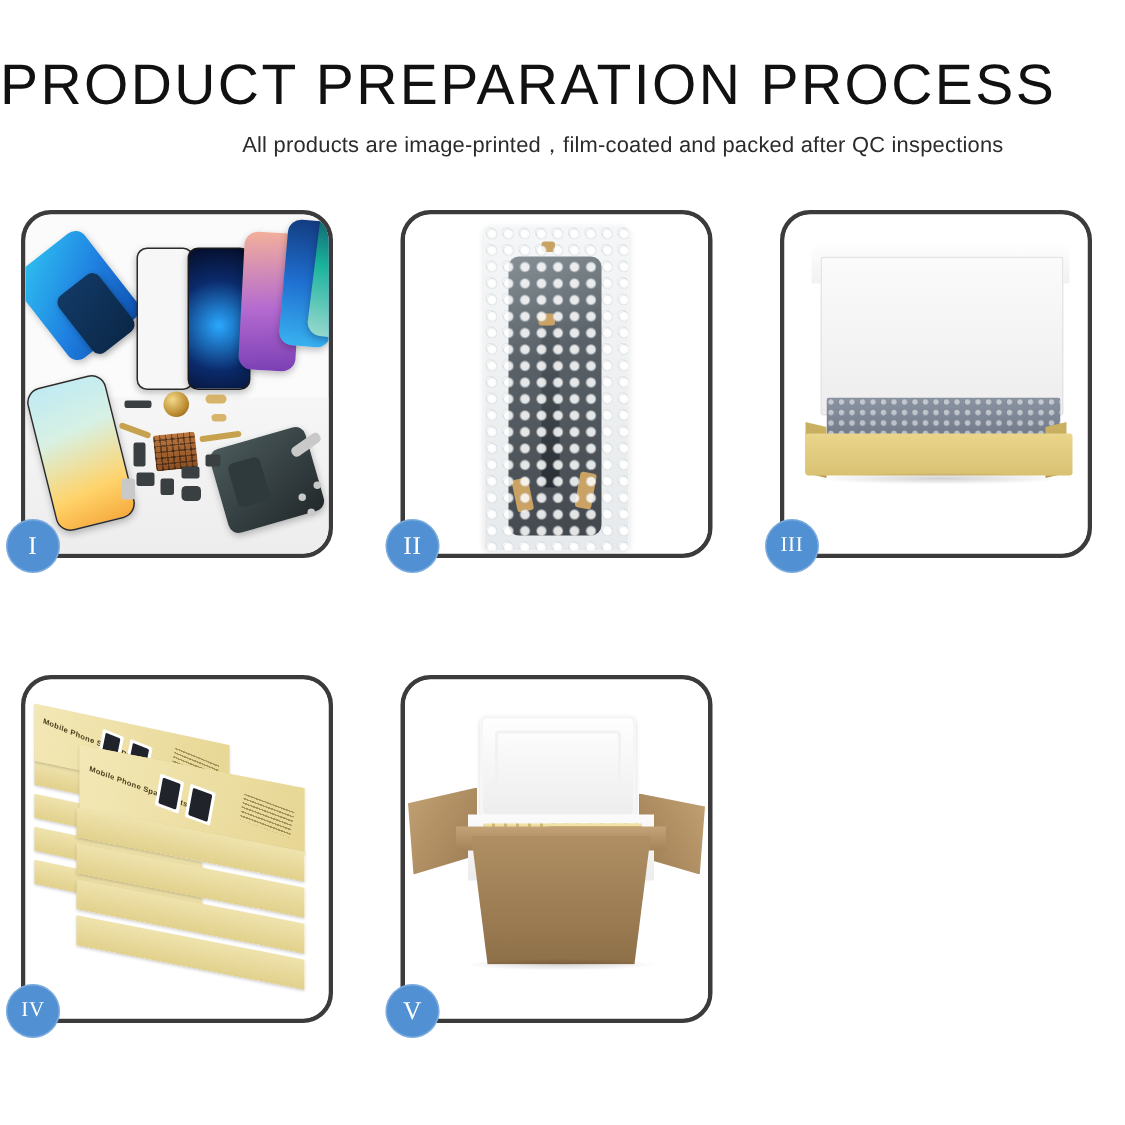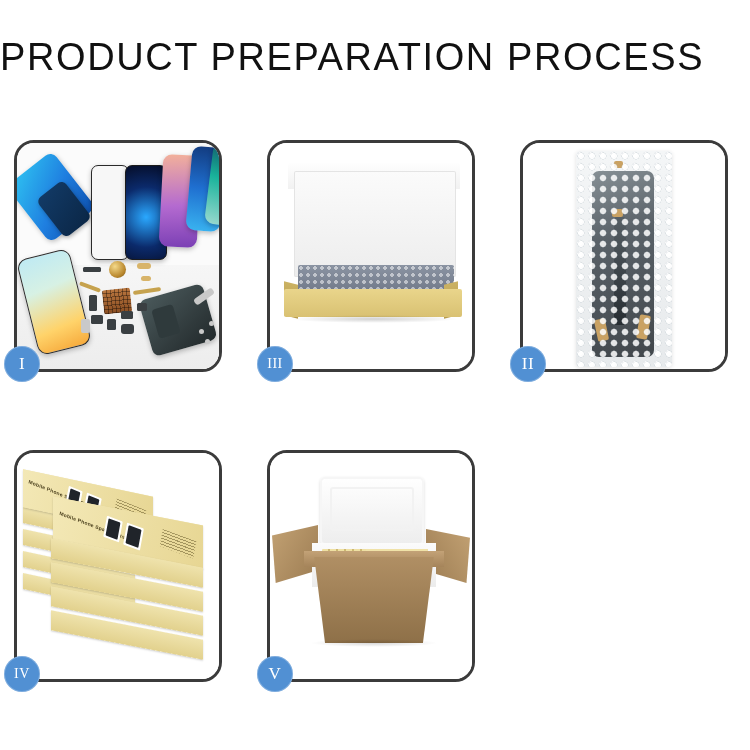--- a/index.html
+++ b/index.html
@@ -363,20 +363,21 @@
     background: radial-gradient(ellipse at center, rgba(0,0,0,.15), transparent 70%);
   }
 </style>
 </head>
 <body>
 
 <div class="page">
 
   <div class="header">
     <div class="title">PRODUCT PREPARATION PROCESS</div>
+    <div class="subtitle">All products are image-printed，film-coated and packed after QC inspections</div>
   </div>
 
   <div class="grid">
 
     <div class="panel">
       <div class="panel-inner p1">
         <div class="floor"></div>
         <div class="phone ph-a"></div>
         <div class="ph-a2"></div>
         <div class="phone ph-b"></div>
@@ -404,45 +405,45 @@
         <div class="flex-cab" style="left:62px;top:142px;width:22px;transform:rotate(20deg);"></div>
         <div class="chip lt" style="left:182px;top:186px;width:5px;height:5px;border-radius:50%;"></div>
         <div class="chip lt" style="left:192px;top:178px;width:5px;height:5px;border-radius:50%;"></div>
         <div class="chip lt" style="left:188px;top:196px;width:5px;height:5px;border-radius:50%;"></div>
         <div class="chip lt" style="left:176px;top:150px;width:22px;height:7px;border-radius:3px;transform:rotate(-35deg);"></div>
       </div>
       <div class="badge">I</div>
     </div>
 
     <div class="panel">
-      <div class="panel-inner p3">
-        <div class="b3-lid-flap"></div>
-        <div class="b3-foam-lid"></div>
-        <div class="b3-inner"></div>
-        <div class="b3-side-l"></div>
-        <div class="b3-side-r"></div>
-        <div class="b3-front"></div>
-        <div class="b3-shadow"></div>
-      </div>
-      <div class="badge wide">III</div>
-    </div>
-
-    <div class="panel">
       <div class="panel-inner p2">
         <div class="bubblebag">
           <div class="bb-part"></div>
           <div class="bb-strip"></div>
           <div class="bb-tab" style="left:38px;top:10px;width:9px;height:7px;"></div>
           <div class="bb-tab" style="left:36px;top:58px;width:11px;height:8px;"></div>
           <div class="bb-tab" style="left:20px;top:168px;width:11px;height:22px;transform:rotate(-12deg);"></div>
           <div class="bb-tab" style="left:62px;top:164px;width:11px;height:24px;transform:rotate(10deg);"></div>
           <div class="bb-overlay"></div>
         </div>
       </div>
       <div class="badge">II</div>
+    </div>
+
+    <div class="panel">
+      <div class="panel-inner p3">
+        <div class="b3-lid-flap"></div>
+        <div class="b3-foam-lid"></div>
+        <div class="b3-inner"></div>
+        <div class="b3-side-l"></div>
+        <div class="b3-side-r"></div>
+        <div class="b3-front"></div>
+        <div class="b3-shadow"></div>
+      </div>
+      <div class="badge wide">III</div>
     </div>
 
     <div class="panel">
       <div class="panel-inner p4">
         <div class="stack">
 
           <div class="kbox" style="left:0px;top:52px;width:112px;height:16px;transform:skewY(12deg);"></div>
           <div class="kbox" style="left:0px;top:74px;width:112px;height:16px;transform:skewY(12deg);"></div>
           <div class="kbox" style="left:0px;top:96px;width:112px;height:16px;transform:skewY(12deg);"></div>
           <div class="kbox" style="left:0px;top:118px;width:112px;height:16px;transform:skewY(12deg);"></div>

